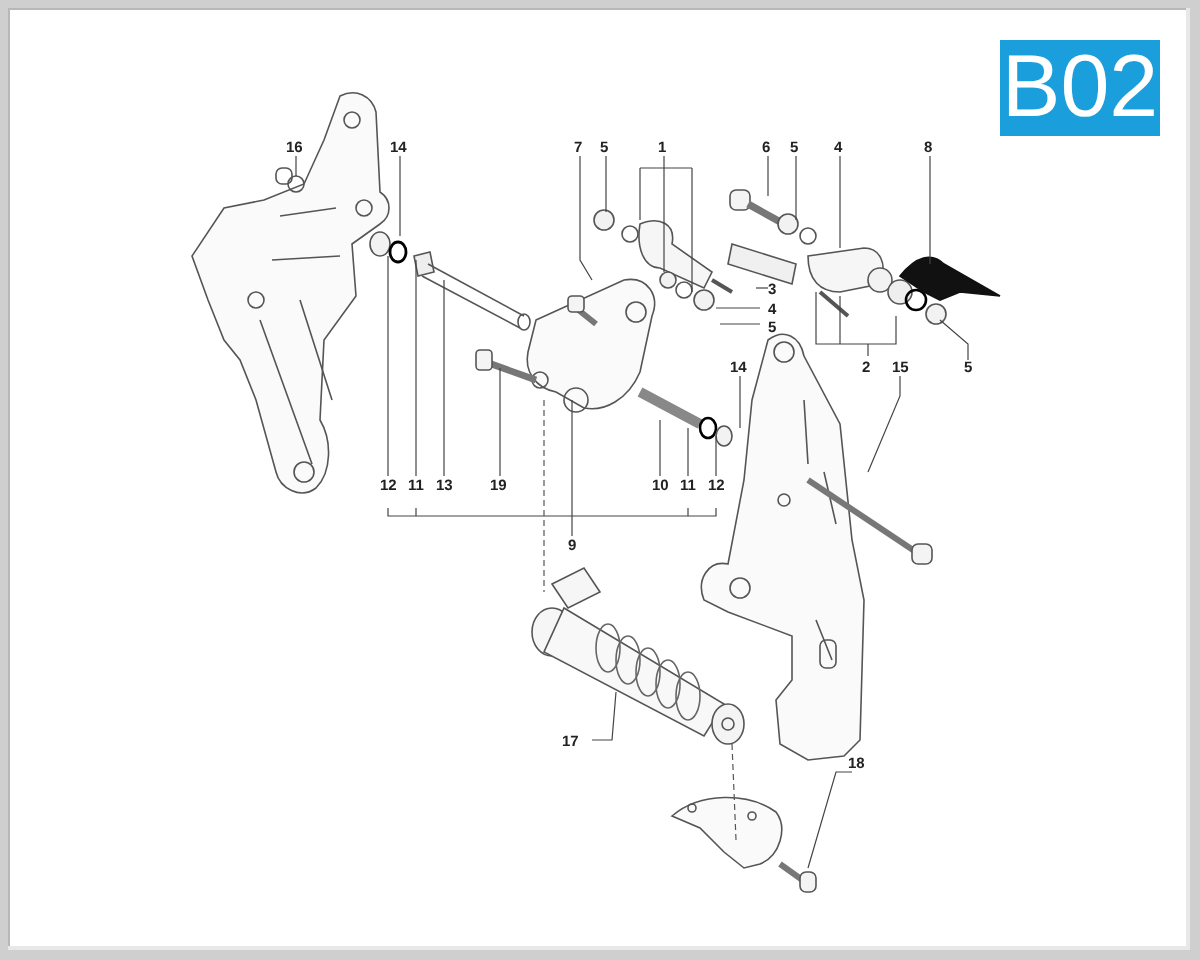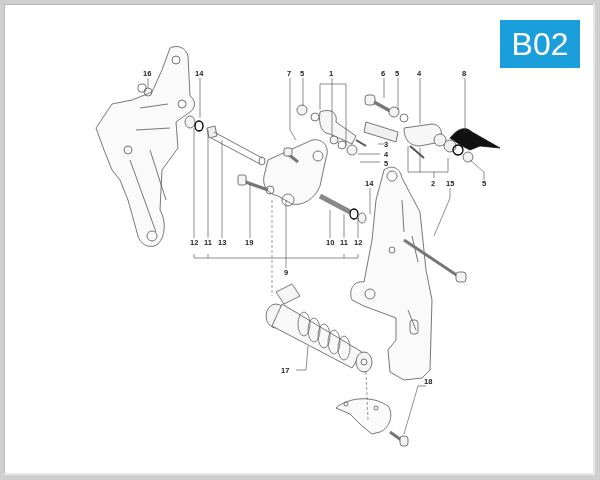--- a/index.html
+++ b/index.html
@@ -16,21 +16,21 @@
   .inner {
     position: absolute; left: 4px; top: 4px; width: 589px; height: 469px;
     background: #ffffff;
     border-right: 2px solid #e8e8e8;
     border-bottom: 2px solid #e8e8e8;
     box-shadow: inset 1px 1px 0 #b8b8b8;
   }
   .badge {
     position: absolute; left: 500px; top: 20px; width: 80px; height: 48px;
     background: #1a9fdc; color: #ffffff;
-    font-size: 32px; line-height: 48px; text-align: center;
+    font-size: 44px; line-height: 48px; text-align: center;
     letter-spacing: 0px;
   }
   svg.diagram { position: absolute; left: 0; top: 0; }
   .lbl { font-family: "Liberation Sans", sans-serif; font-weight: bold; font-size: 7.5px; fill: #222; }
 </style>
 </head>
 <body>
 
 <div class="frame">
   <div class="inner"></div>

